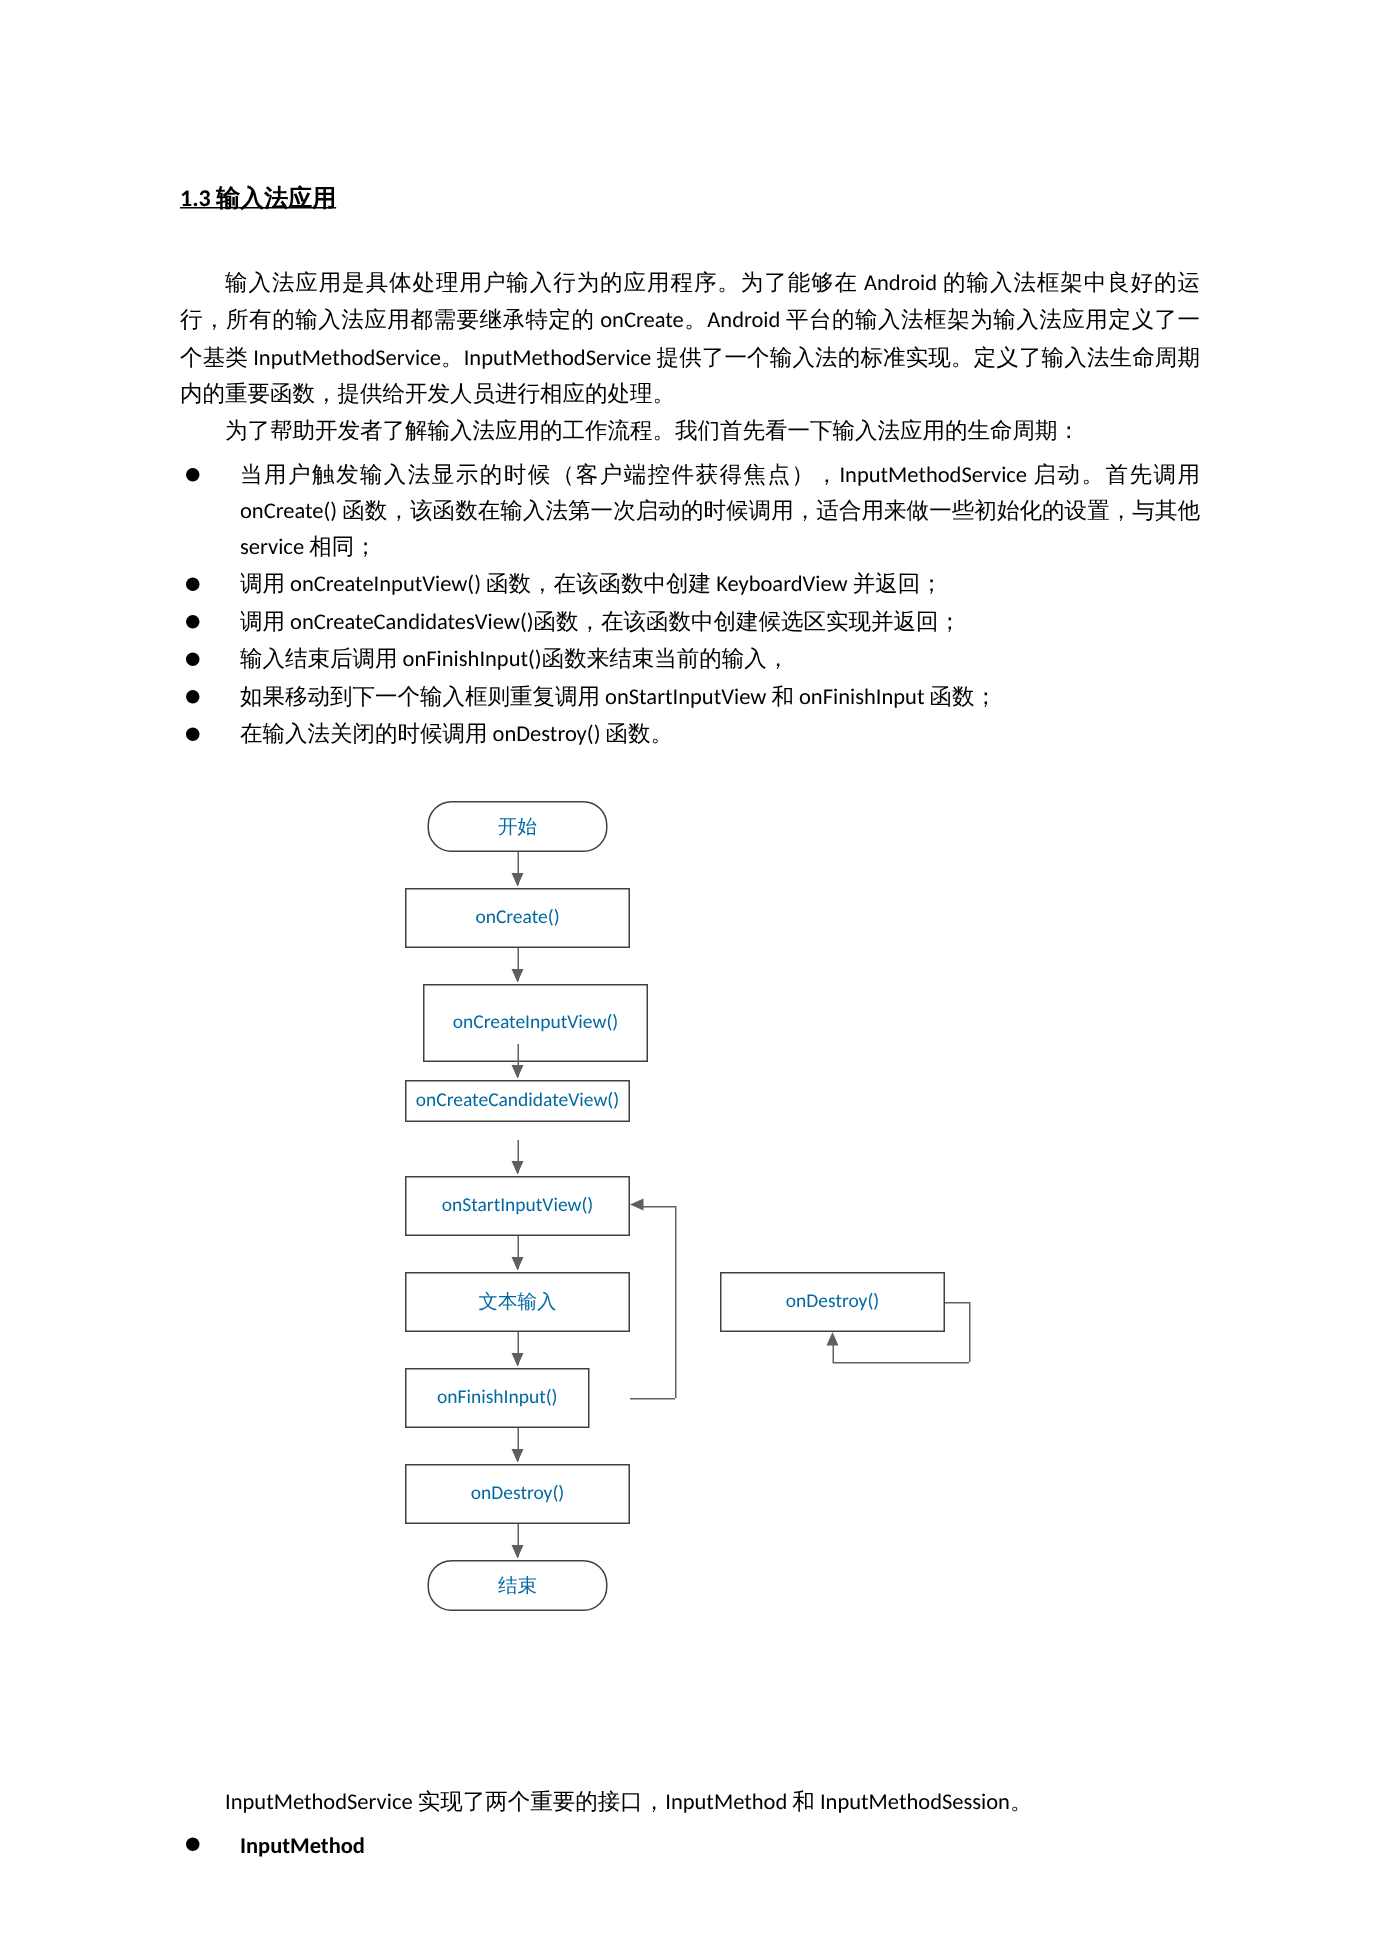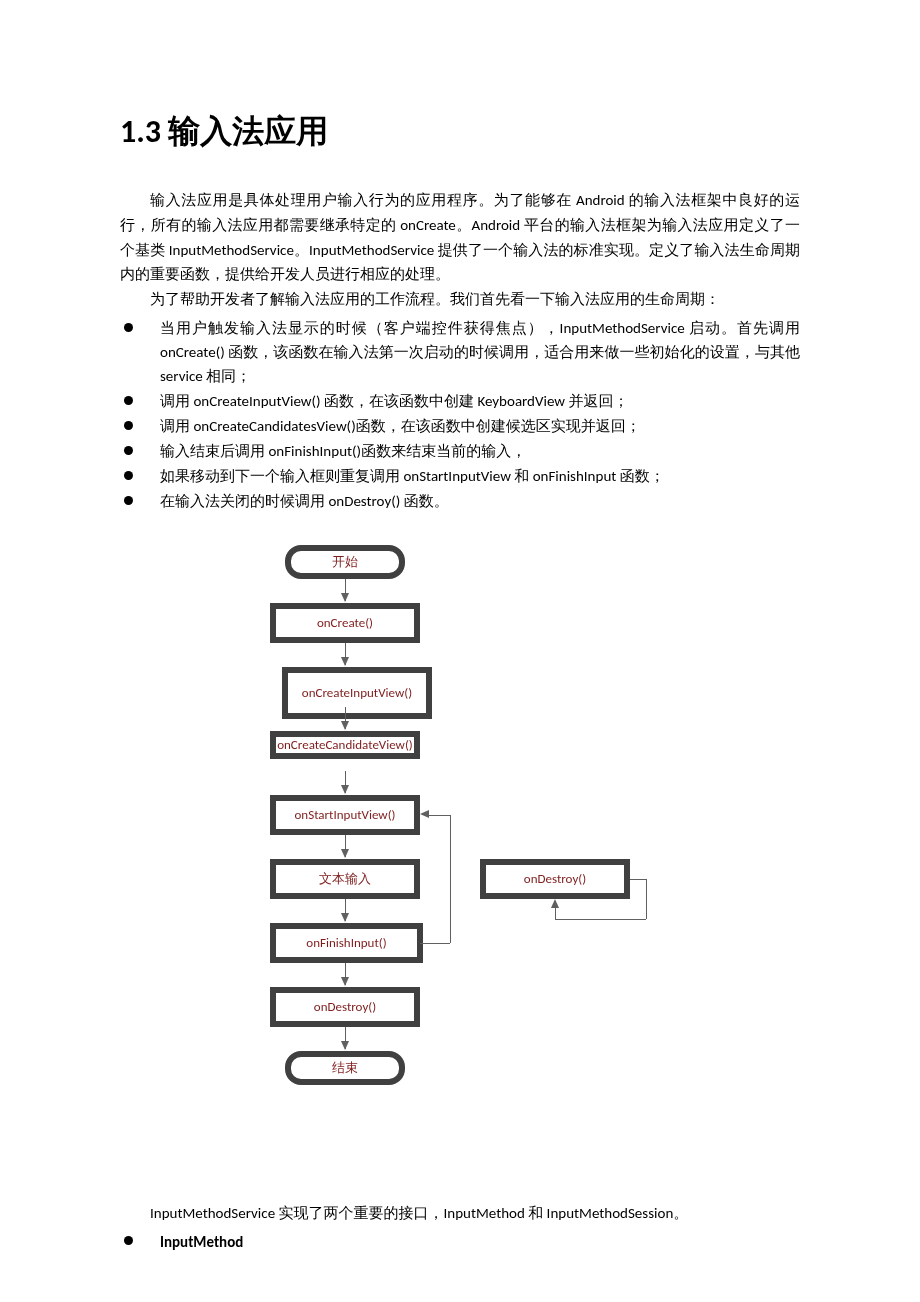--- a/index.html
+++ b/index.html
@@ -10,24 +10,25 @@
     font-family: "Calibri", "Microsoft YaHei", "SimSun", sans-serif;
     color: #000;
   }
   .page {
     width: 920px;
     height: 1302px;
     padding: 110px 120px 60px 120px;
     position: relative;
   }
   h2.heading {
-    font-size: 32px;
+    font-size: 16px;
     font-weight: 700;
-    margin: 0 0 34px 0;
+    margin: 12px 0 34px 0;
     color: #000;
+    text-decoration: underline;
   }
   .para {
     font-size: 15px;
     line-height: 1.65;
     text-align: justify;
     margin: 0 0 0 0;
     text-indent: 2em;
   }
   ul.bullets {
     list-style: none;
@@ -58,24 +59,24 @@
     justify-content: center;
     width: 100%;
   }
   .fc-wrap {
     position: relative;
     width: 380px;
     height: 650px;
   }
   .fc-box {
     position: absolute;
-    border: 6px solid #404040;
+    border: 1px solid #404040;
     background: #fff;
     font-size: 13px;
-    color: #7f1d1d;
+    color: #0369a1;
     display: flex;
     align-items: center;
     justify-content: center;
     text-align: center;
   }
   .fc-term {
     border-radius: 16px;
   }
   .fc-arrow-v {
     position: absolute;
@@ -152,21 +153,21 @@
       <div class="fc-arrow-v" style="left:75px;top:226px;height:22px;"></div>
 
       <div class="fc-box" style="left:0;top:250px;width:150px;height:40px;">onStartInputView()</div>
       <div class="fc-arrow-v" style="left:75px;top:290px;height:22px;"></div>
 
       <div class="fc-box" style="left:0;top:314px;width:150px;height:40px;">文本输入</div>
       <div class="fc-arrow-v" style="left:75px;top:354px;height:22px;"></div>
 
       <div class="fc-box" style="left:210px;top:314px;width:150px;height:40px;">onDestroy()</div>
 
-      <div class="fc-box" style="left:0;top:378px;width:153px;height:40px;">onFinishInput()</div>
+      <div class="fc-box" style="left:0;top:378px;width:123px;height:40px;">onFinishInput()</div>
       <div class="fc-arrow-v" style="left:75px;top:418px;height:22px;"></div>
 
       <div class="fc-box" style="left:0;top:442px;width:150px;height:40px;">onDestroy()</div>
       <div class="fc-arrow-v" style="left:75px;top:482px;height:22px;"></div>
 
       <div class="fc-box fc-term" style="left:15px;top:506px;width:120px;height:34px;">结束</div>
 
       <div class="fc-line-h" style="left:150px;top:398px;width:30px;"></div>
       <div class="fc-line-v" style="left:180px;top:270px;height:128px;"></div>
       <div class="fc-line-h" style="left:158px;top:270px;width:22px;"></div>

